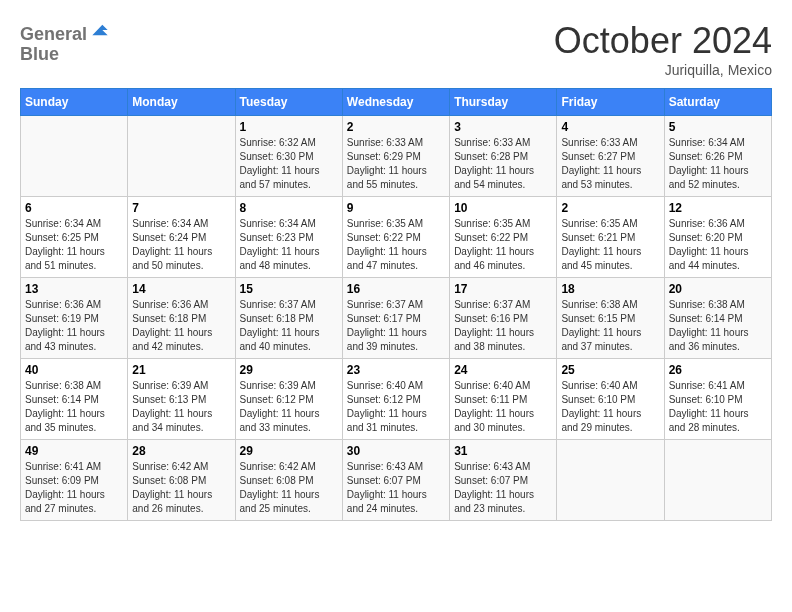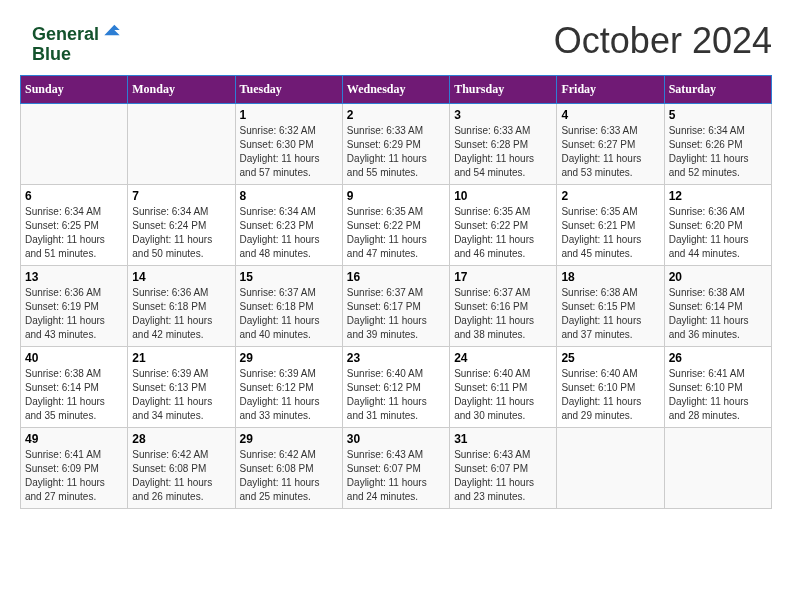--- a/index.html
+++ b/index.html
@@ -20,22 +20,21 @@
       display: flex;
       align-items: center;
     }
     .logo-text {
       font-size: 18px;
       font-weight: bold;
       color: #333;
       line-height: 1.1;
     }
     .logo-text span {
-      color: #14532d;
-      margin-left: 12px;
+      color: #737373;
     }
     .logo-icon {
       width: 20px;
       height: 20px;
       margin-left: 2px;
     }
     .title-block {
       text-align: right;
     }
     .month-title {
@@ -46,28 +45,27 @@
     .location {
       font-size: 14px;
       color: #555;
     }
     table {
       width: 100%;
       border-collapse: collapse;
       font-size: 11px;
     }
     thead tr th {
-      background-color: #701a75;
+      background-color: #3b82f6;
       color: #fff;
       padding: 6px 4px;
       text-align: left;
       font-size: 12px;
       font-weight: bold;
       border: 1px solid #2d7ed4;
-      font-family: Liberation Serif, serif;
     }
     tbody tr td {
       border: 1px solid #ccc;
       padding: 4px 4px;
       vertical-align: top;
       width: calc(100% / 7);
       height: 80px;
     }
     tbody tr:nth-child(odd) td {
       background-color: #f9f9f9;
@@ -100,20 +98,21 @@
           <span>General</span><svg class="logo-icon" viewBox="0 0 30 20">
               <polygon points="5,18 20,2 28,10 20,10 28,18" fill="#2d7ed4"></polygon>
             </svg><br>
           <span>Blue</span>
         </div>
       </div>
     </div>
   </div>
   <div class="title-block">
     <div class="month-title">October 2024</div>
+    <div class="location">Juriquilla, Mexico</div>
   </div>
 </div>
 
 <table>
   <thead>
     <tr>
     <th>Sunday</th>
         <th>Monday</th>
         <th>Tuesday</th>
         <th>Wednesday</th>

